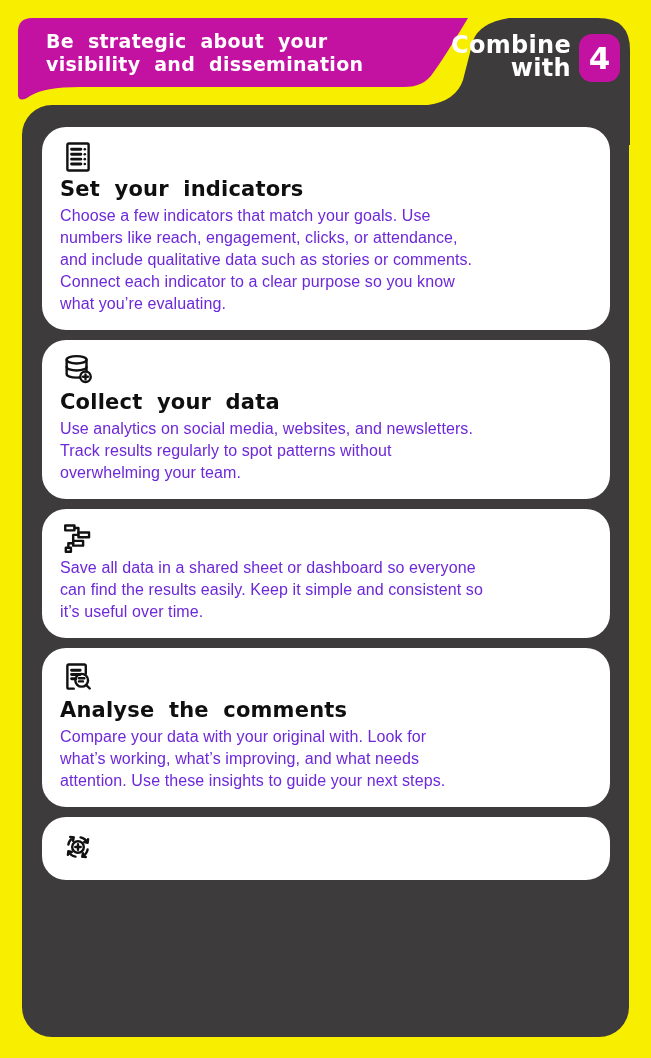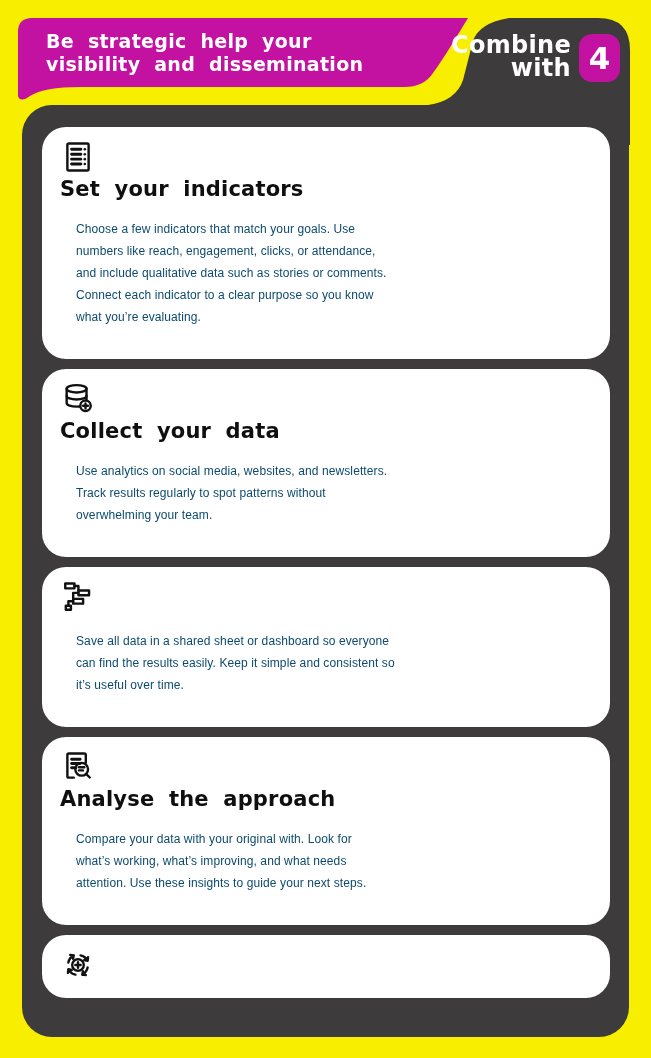--- a/index.html
+++ b/index.html
@@ -38,38 +38,38 @@
     background:#FFFFFF;border-radius:24px;
     padding:11px 18px 15px 18px;box-sizing:border-box;
   }
   .card .icon{display:block;margin:2px 0 1px 1px;}
   .card h2{
     margin:2px 0 3px 0;color:#0F0F0F;
     font-family:"DejaVu Sans", sans-serif;font-weight:bold;
     font-size:21px;line-height:26px;letter-spacing:.2px;word-spacing:7px;
   }
   .card p{
-    margin:16px;color:#0c4a6e;font-size:12px;line-height:22px;
+    margin:0;color:#6d28d9;font-size:16px;line-height:22px;
     white-space:pre-line;letter-spacing:.1px;
   }
   svg .ln{stroke:#111;stroke-width:1.7;fill:none;stroke-linecap:round;stroke-linejoin:round;}
   svg .thick{stroke:#111;stroke-width:2.1;fill:none;stroke-linecap:round;}
   svg .fillb{fill:#111;stroke:none;}
 </style>
 </head>
 <body>
 
 <div class="main-panel"></div>
 
 <svg class="header-svg" width="651" height="145" viewBox="0 0 651 145">
   <path d="M509 18 H598 Q630 18 630 50 V145 H428 V105 Q456 101 463 80 L473 41 Q479 23 509 18 Z" fill="#3D3B3C"></path>
   <path d="M18 96 V32 Q18 18 32 18 H468 C459 33 444 58 433 73 Q424 87 404 87 H80 Q44 87 30 96 Q20 103 18 96 Z" fill="#C312A2"></path>
 </svg>
 
-<div class="header-title">Be strategic help your
+<div class="header-title">Be strategic about your
 visibility and dissemination</div>
 <div class="combine-block">Combine
 with</div>
 <div class="combine-badge">
   <span>4</span>
 </div>
 
 <div class="cards">
 
   <div class="card">
@@ -120,21 +120,21 @@
   </div>
 
   <div class="card">
     <svg class="icon" width="34" height="34" viewBox="0 0 24 24">
       <path class="ln" d="M17.5 9V3.5c0-.55-.45-1-1-1H5.5c-.55 0-1 .45-1 1v15c0 .55 .45 1 1 1H9"></path>
       <path class="thick" d="M7.5 6.5h6M7.5 9.5h6M7.5 12.5h3"></path>
       <circle class="ln" cx="14.6" cy="13.6" r="4.5" fill="#fff"></circle>
       <path class="ln" d="M12.7 12.2h3.8M12.7 14.4h2.8"></path>
       <path class="ln" d="M17.9 17l2.4 2.4"></path>
     </svg>
-    <h2>Analyse the approach</h2>
+    <h2>Analyse the comments</h2>
     <p>Compare your data with your original with. Look for
 what’s working, what’s improving, and what needs
 attention. Use these insights to guide your next steps.</p>
   </div>
 
   <div class="card">
     <svg class="icon" width="34" height="34" viewBox="0 0 24 24">
       <circle class="ln" cx="12" cy="12" r="4.1"></circle>
       <path class="ln" d="M12 10.1v3.8M10.1 12h3.8"></path>
       <g class="ln">

